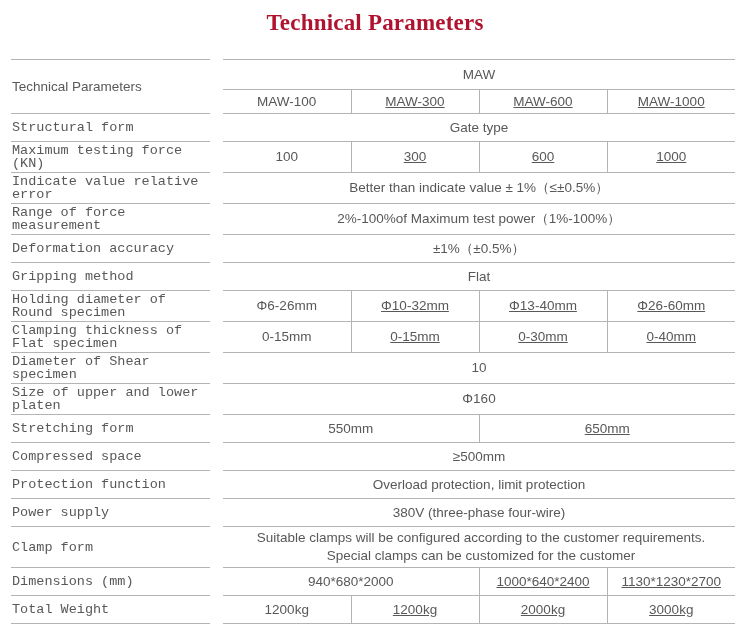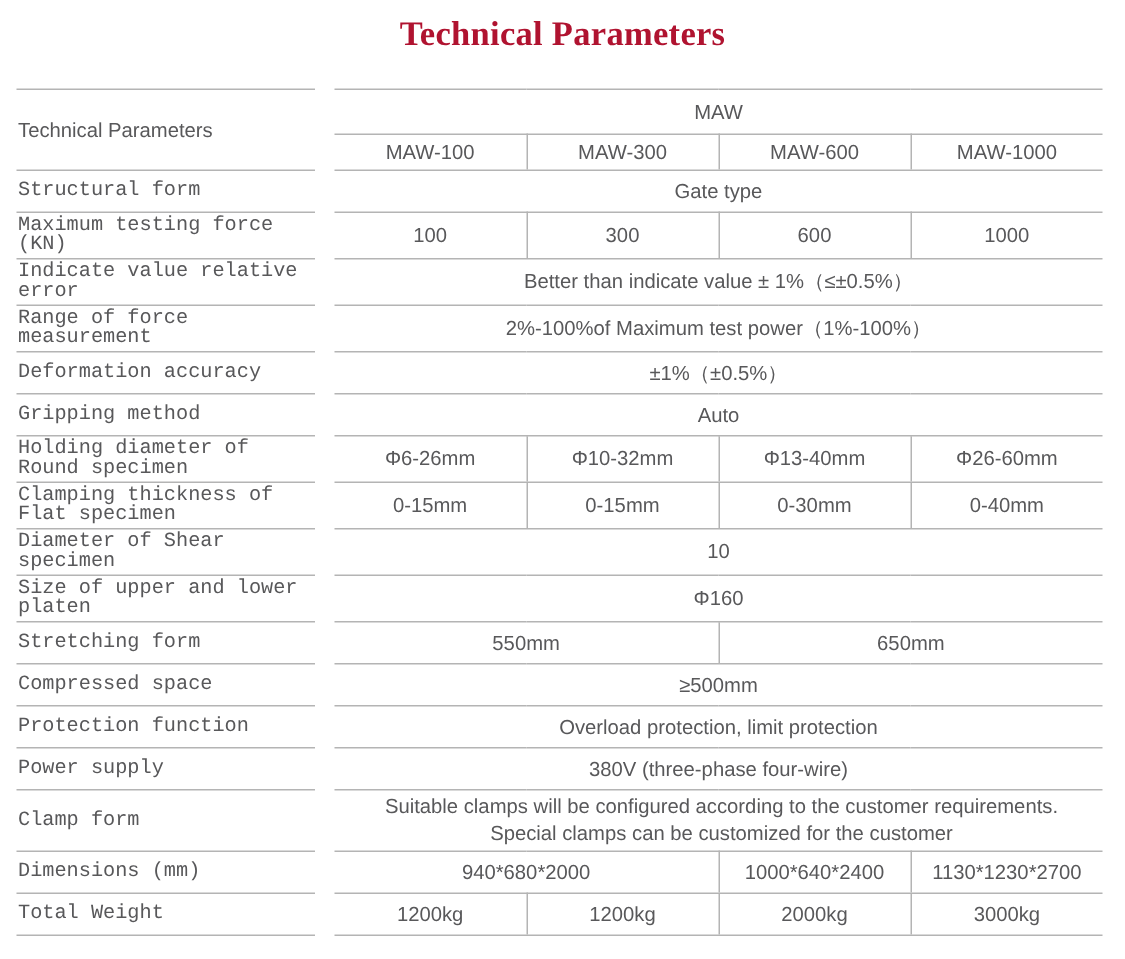--- a/index.html
+++ b/index.html
@@ -48,21 +48,21 @@
     text-align:center;
     border-bottom:1px solid var(--border);
     height:28px;
     padding:2px 4px;
   }
   td.data div{line-height:18px;text-align:center;}
   td.data.left{text-align:left;padding-left:8px;}
   tr.hrow1 td.lbl, tr.hrow1 td.data{border-top:1px solid var(--border);}
   td.group{height:30px;}
   td.model{height:24px;}
-  td.data + td.data{border-left:1px solid var(--border);}
+  td.data + td.data{border-left:1px solid var(--border);text-decoration:underline;}
 </style>
 </head>
 <body>
 
 <h1 class="page-title">Technical Parameters</h1>
 
 <table class="params">
   <colgroup>
     <col class="c-label">
     <col class="c-gap">
@@ -137,21 +137,21 @@
         <td class="data" colspan="4">
           <div>±1%（±0.5%）</div>
         </td>
       </tr>
       <tr>
         <td class="lbl">
           <div>Gripping method</div>
         </td>
         <td class="gap"></td>
         <td class="data" colspan="4">
-          <div>Auto</div>
+          <div>Flat</div>
         </td>
       </tr>
       <tr>
         <td class="lbl">
           <div>Holding diameter of</div>
           <div>Round specimen</div>
         </td>
         <td class="gap"></td>
         <td class="data">
           <div>Φ6-26mm</div>

